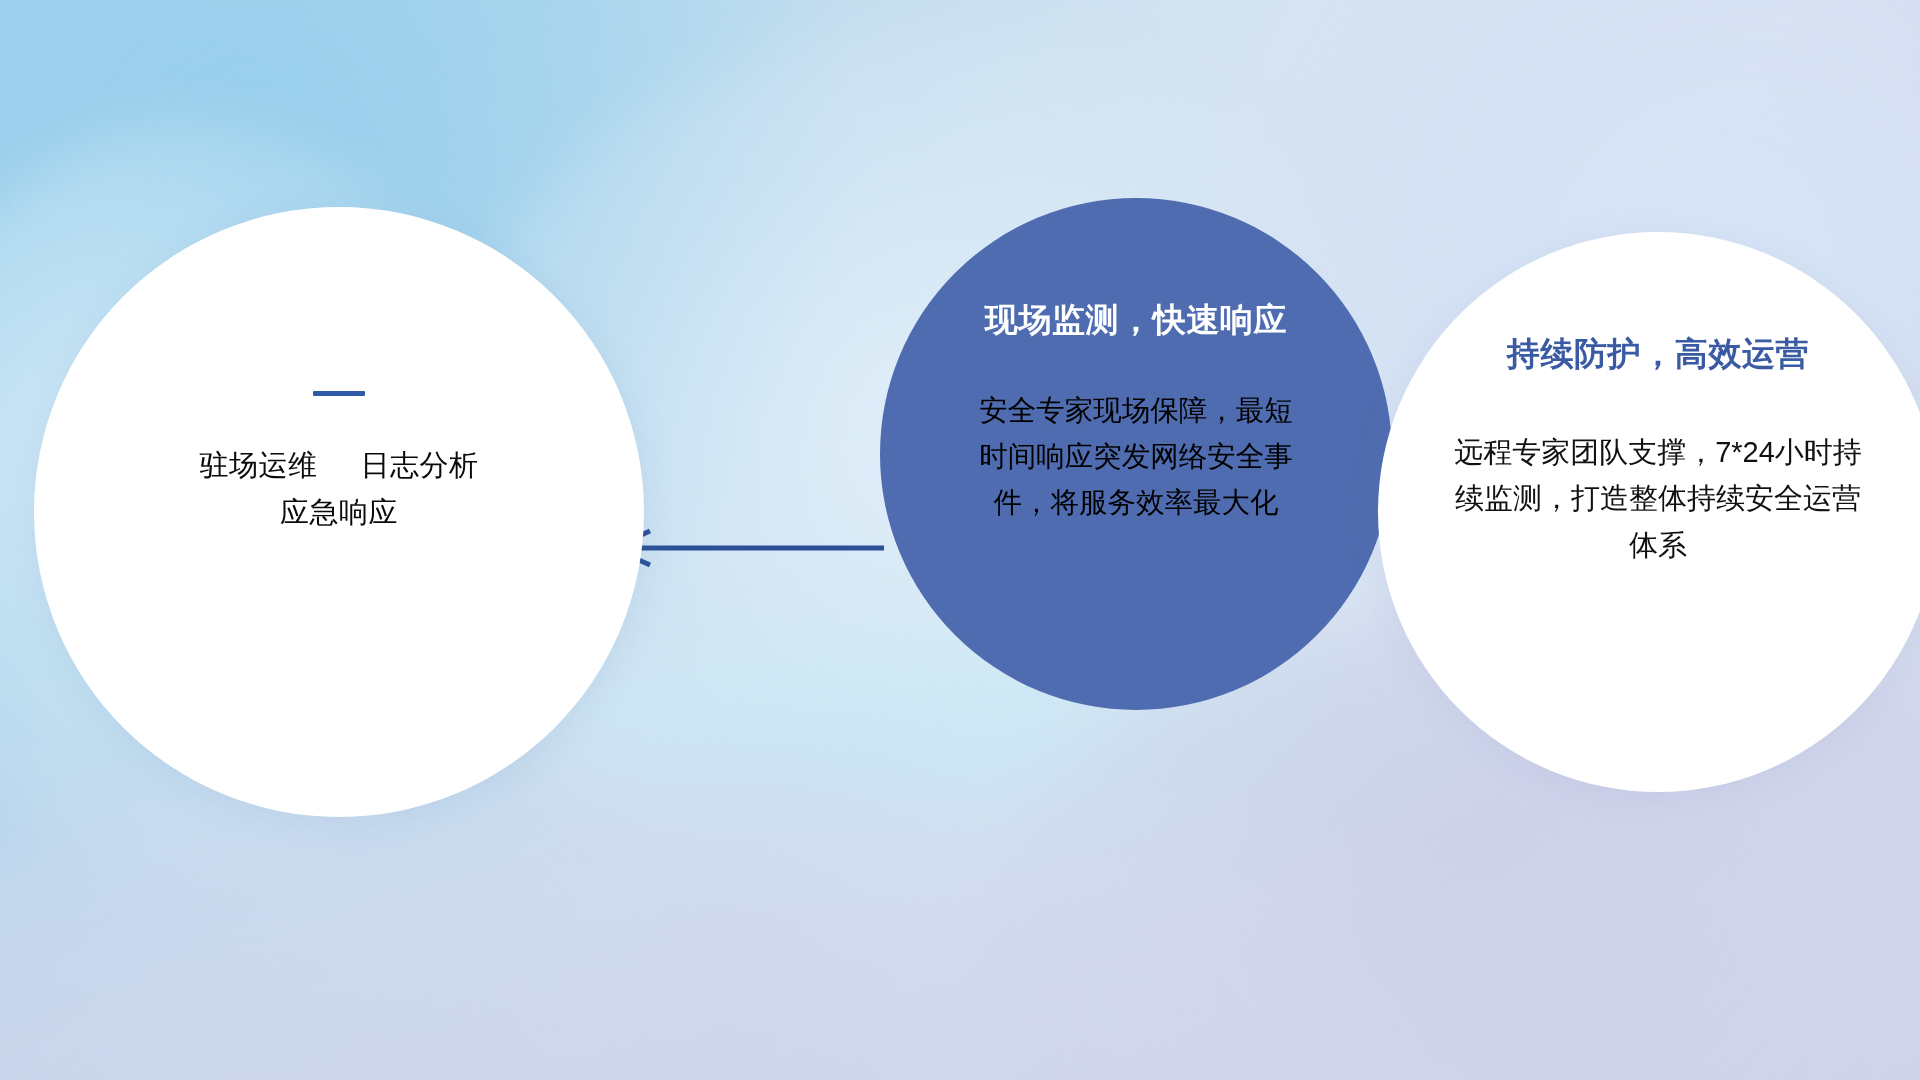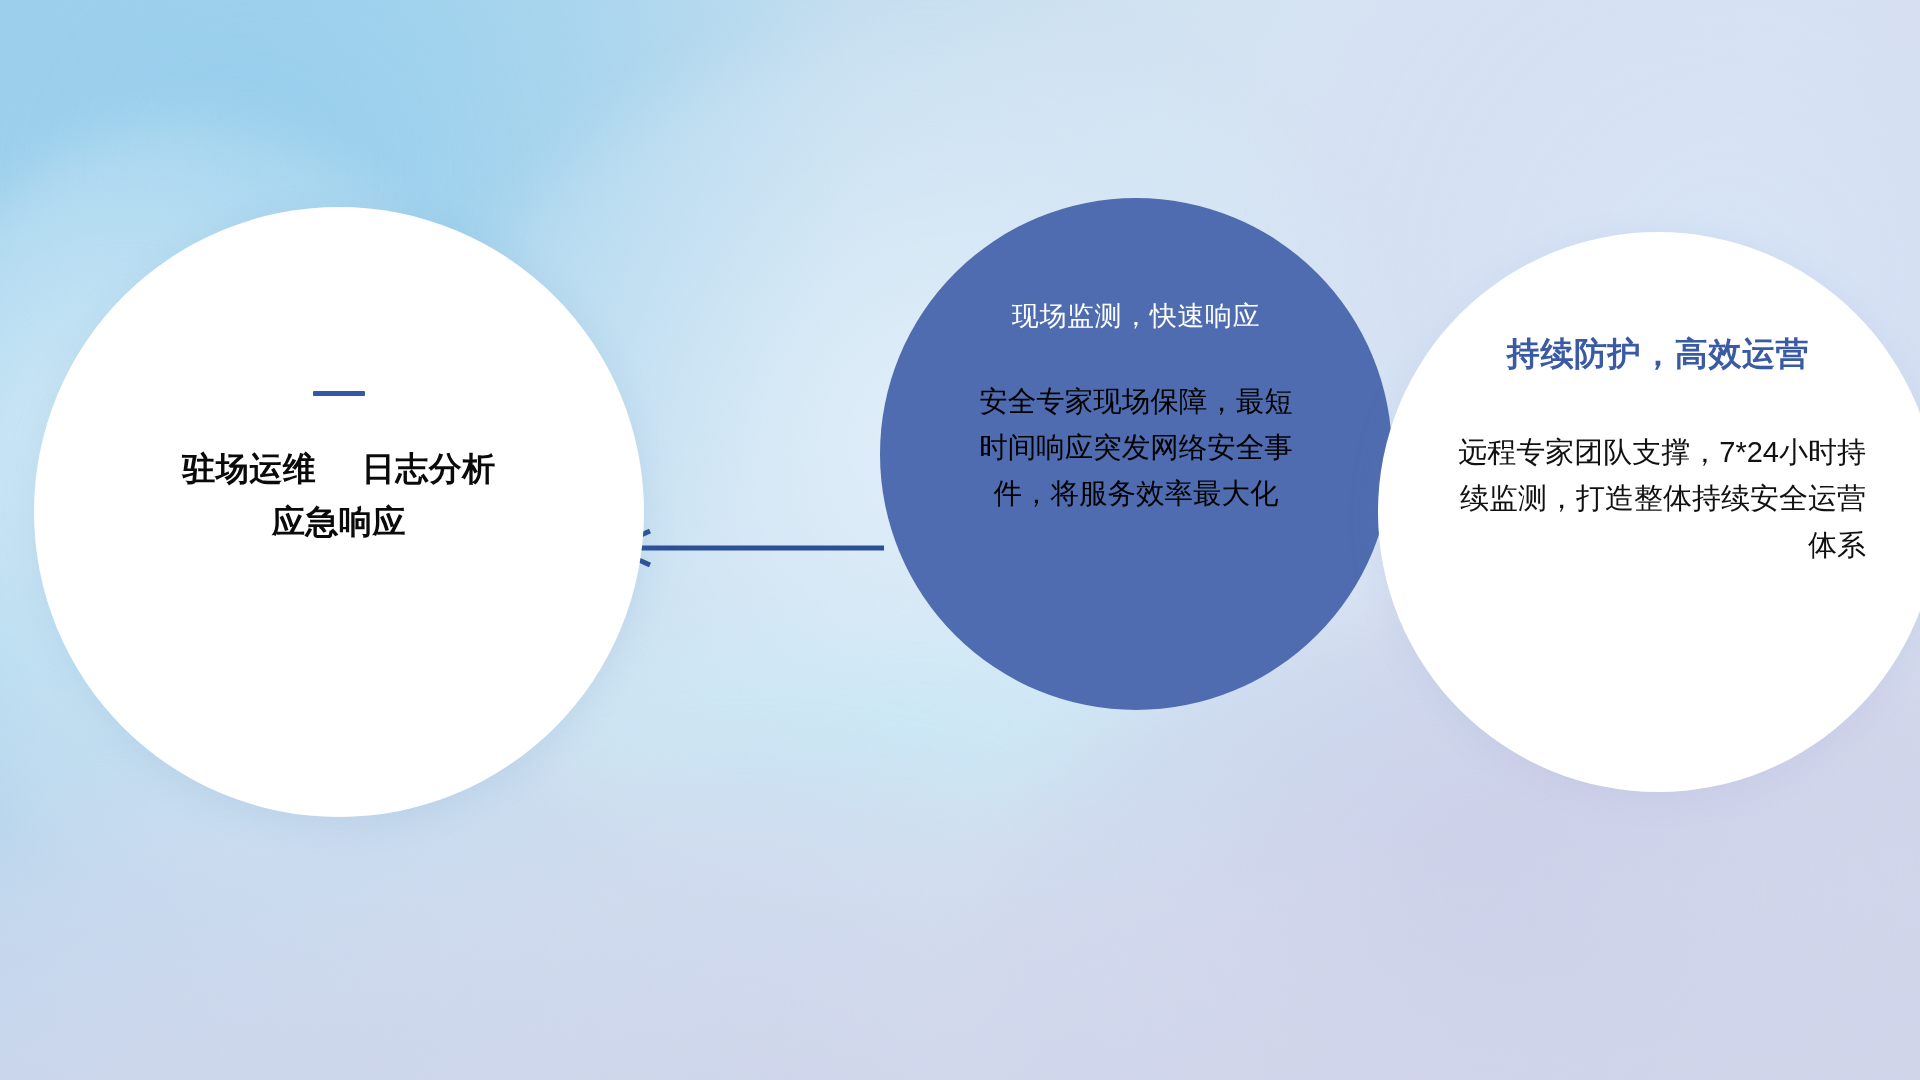--- a/index.html
+++ b/index.html
@@ -157,40 +157,40 @@
   .left-dash {
     width: 52px;
     height: 5px;
     background: #2f5aa8;
     border-radius: 1px;
     margin-top: 184px;
   }
   .left-lines {
     margin-top: 46px;
     color: #0a0a0a;
-    font-weight: 700;
-    font-size: 33px;
+    font-weight: 400;
+    font-size: 29px;
     line-height: 1.62;
     letter-spacing: 0.5px;
   }
   .left-lines .gap { display: inline-block; width: 26px; }
 
   .circle-mid {
     left: 880px;
     top: 198px;
     width: 512px;
     height: 512px;
     background: #4f6cb0;
     z-index: 2;
   }
   .mid-title {
     margin-top: 100px;
     color: #ffffff;
-    font-weight: 400;
-    font-size: 27px;
+    font-weight: 700;
+    font-size: 33px;
     letter-spacing: 0.6px;
     white-space: nowrap;
   }
   .mid-body {
     margin-top: 44px;
     width: 330px;
     color: #000000;
     font-size: 28.5px;
     line-height: 1.62;
     font-weight: 400;
@@ -213,21 +213,20 @@
     letter-spacing: 0.6px;
     white-space: nowrap;
   }
   .right-body {
     margin-top: 52px;
     width: 416px;
     color: #111111;
     font-size: 29px;
     line-height: 1.6;
     font-weight: 400;
-    text-align: right;
   }
 </style>
 </head>
 <body>
 
 <div id="stage">
 
   <div class="bg-base"></div>
   <div class="bg-glow-tl"></div>
   <div class="bg-glow-left-soft"></div>

